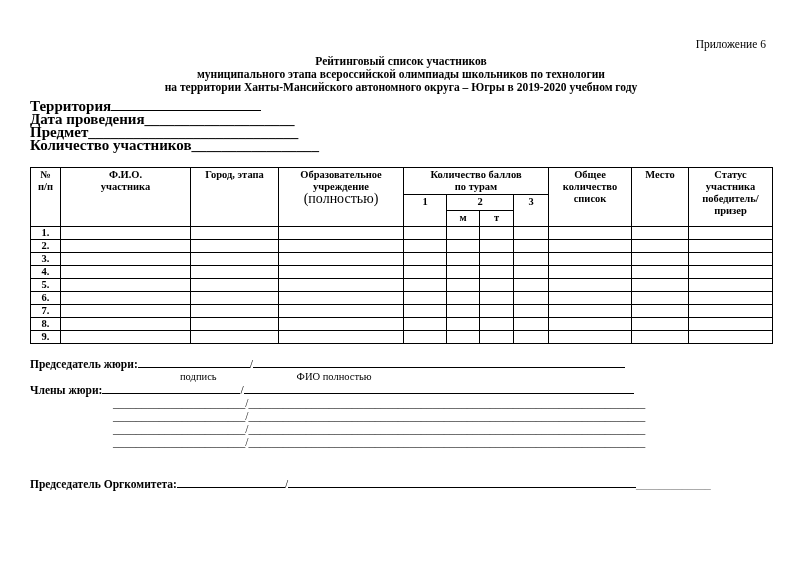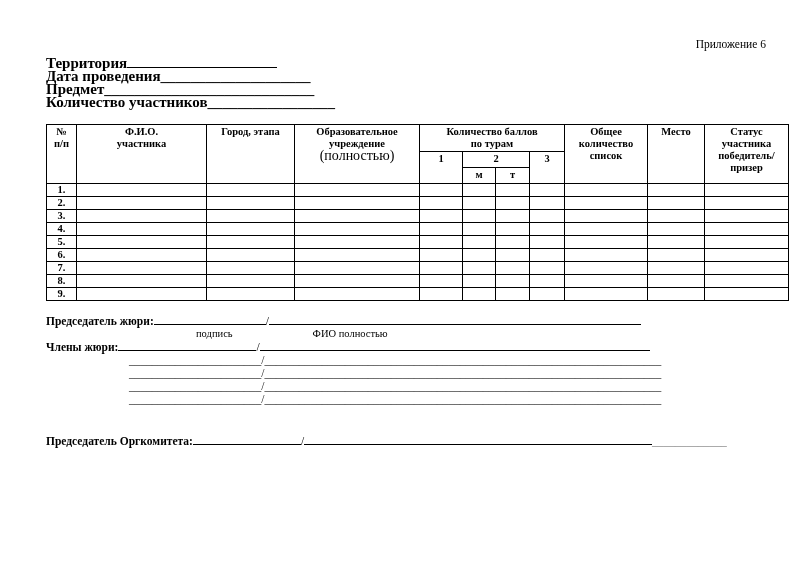--- a/index.html
+++ b/index.html
@@ -3,21 +3,21 @@
 <meta charset="utf-8">
 <style>
   * { box-sizing: border-box; }
   html, body { margin: 0; padding: 0; }
   body {
     width: 800px; height: 566px;
     background: #ffffff; color: #000;
     font-family: "Liberation Serif", serif;
     overflow: hidden;
   }
-  .page { padding: 38px 28px 0 46px; font-family: Liberation Serif, serif; }
+  .page { padding: 38px 28px 0 30px; font-family: Liberation Serif, serif; }
 
   .appendix {
     text-align: right; font-size: 11.5px; line-height: 13px; padding-right: 6px;
   }
 
   .title-block { margin-top: 4px; text-align: center; }
   .title-line { font-weight: bold; font-size: 11.5px; line-height: 13px; }
 
   .fields { margin-top: 6px; font-size: 15px; font-weight: bold; }
   .field-line { line-height: 13px; height: 13px; white-space: nowrap; }
@@ -65,20 +65,25 @@
   .orgcom-row { margin-top: 29px; }
   .gray-tail { color: #808080; font-weight: normal; }
 </style>
 </head>
 <body>
 
 <div class="page">
 
   <div class="appendix">Приложение 6</div>
 
+  <div class="title-block">
+    <div class="title-line">Рейтинговый список участников</div>
+    <div class="title-line">муниципального этапа всероссийской олимпиады школьников по технологии</div>
+    <div class="title-line">на территории Ханты-Мансийского автономного округа – Югры в 2019-2020 учебном году</div>
+  </div>
 
   <div class="fields">
     <div class="field-line"><span>Территория</span><span class="solid-blank" style="width:150px"></span></div>
     <div class="field-line"><span>Дата проведения</span><span>____________________</span></div>
     <div class="field-line"><span>Предмет</span><span>____________________________</span></div>
     <div class="field-line"><span>Количество участников</span><span>_________________</span></div>
   </div>
 
   <table class="rating">
     <colgroup>

